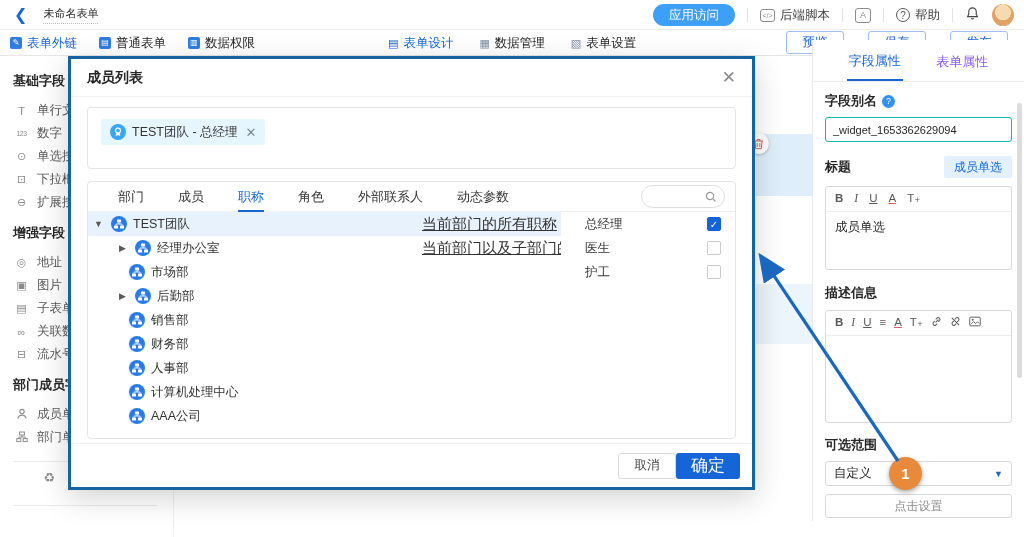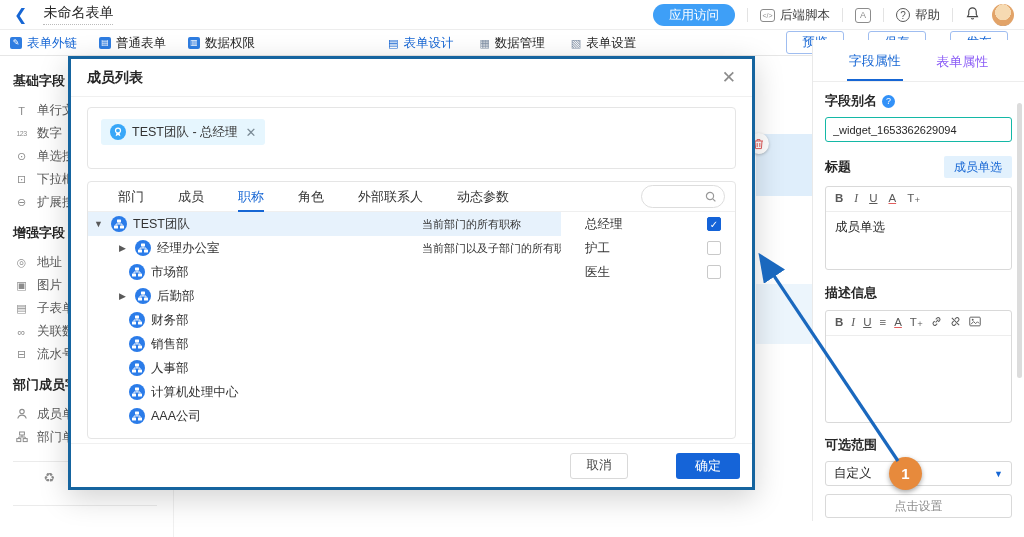--- a/index.html
+++ b/index.html
@@ -5,21 +5,21 @@
   * { margin:0; padding:0; box-sizing:border-box; }
   html,body { width:1024px; height:537px; }
   body { font-family:"Liberation Sans","DejaVu Sans",sans-serif; font-size:13px; color:#262626;
          background:#fff; position:relative; overflow:hidden; }
   .abs { position:absolute; }
 
   
   .topbar { left:0; top:0; width:1024px; height:30px; background:#fff; border-bottom:1px solid #ededed;
             display:flex; align-items:center; }
   .back { margin-left:14px; color:#1666d4; font-size:16px; font-weight:bold; cursor:pointer; line-height:1; }
-  .doc-title { margin-left:16px; font-size:14px; color:#262626; border-bottom:1px dotted #bbb; padding-bottom:2px; }
+  .doc-title { margin-left:16px; font-size:11px; color:#262626; border-bottom:1px dotted #bbb; padding-bottom:2px; }
   .top-right { position:absolute; right:10px; top:0; height:30px; display:flex; align-items:center; gap:12px; }
   .pill { background:#3e9ff7; color:#fff; border:none; border-radius:13px; height:22px; padding:0 16px;
           font-size:12.5px; cursor:pointer; }
   .tb-sep { width:1px; height:14px; background:#e3e3e3; }
   .tb-item { display:flex; align-items:center; gap:5px; font-size:12.5px; color:#404040; cursor:pointer; }
   .mini-box { width:15px; height:13px; border:1px solid #8c8c8c; border-radius:3px; font-size:7px;
               color:#8c8c8c; display:flex; align-items:center; justify-content:center; }
   .help-q { width:14px; height:14px; border:1px solid #595959; border-radius:50%; font-size:10px;
             color:#595959; display:flex; align-items:center; justify-content:center; }
   .avatar { width:22px; height:22px; border-radius:50%;
@@ -112,34 +112,34 @@
   .col-tree { width:330px; }
   .col-scope { width:143px; }
   .col-title { flex:1; }
   .t-row { height:24px; display:flex; align-items:center; gap:6px; font-size:12.5px; color:#333; cursor:pointer; }
   .t-row.hl, .s-row.hl { background:#e7f2fc; }
   .caret { width:13px; text-align:center; color:#595959; font-size:9px; flex:0 0 13px; }
   .lv0 { padding-left:4px; }
   .lv1 { padding-left:28px; }
   .lv1.nocaret { padding-left:41px; }
   .dept-ic { width:16px; height:16px; flex:0 0 16px; }
-  .s-row { height:24px; line-height:24px; font-size:11px; color:#333; padding-left:4px; white-space:nowrap;
-           overflow:hidden; cursor:pointer; }
+  .s-row { height:24px; line-height:24px; font-size:15px; color:#333; padding-left:4px; white-space:nowrap;
+           overflow:hidden; cursor:pointer;text-decoration:underline; }
   .s-row.hl { height:24px; }
   .r-row { height:24px; display:flex; align-items:center; padding:0 14px 0 16px; font-size:12.5px; color:#333; }
   .r-row .lbl { flex:1;margin-left:8px; }
   .cbox { width:14px; height:14px; border:1px solid #c9c9c9; border-radius:2px; background:#fff; cursor:pointer; }
   .cbox.on { background:#1463d8; border-color:#1463d8; color:#fff; font-size:10px; line-height:13px;
              text-align:center; }
   .m-foot { position:absolute; left:0; right:0; bottom:0; height:44px; border-top:1px solid #f0f0f0;
-            display:flex; align-items:center; justify-content:flex-end; gap:16px; padding-right:12px; }
+            display:flex; align-items:center; justify-content:flex-end; padding-right:12px; }
   .btn-cancel { width:58px; height:26px; background:#fff; border:1px solid #d9d9d9; border-radius:3px;
                 color:#404040; font-size:12.5px; cursor:pointer; }
   .btn-ok { width:64px; height:26px; background:#1564d8; border:none; border-radius:3px; color:#fff;
-            font-size:13px; cursor:pointer;margin-left:32px; }
+            font-size:17px; cursor:pointer; }
 
   
   .anno { left:0; top:0; width:1024px; height:537px; z-index:10; pointer-events:none; }
   .badge { position:absolute; background:#e78a3c; color:#fff; border-radius:50%; text-align:center;
            box-shadow:0 2px 5px rgba(0,0,0,.35); font-weight:bold; }
   .badge.sm { width:26px; height:26px; line-height:26px; font-size:13px; }
   .badge.lg { width:33px; height:33px; line-height:33px; font-size:15px; }
 </style>
 </head>
 <body>
@@ -420,31 +420,31 @@
           <span>后勤部</span>
         </div>
         <div class="t-row lv1 nocaret">
           <svg class="dept-ic" viewBox="0 0 16 16">
               <circle cx="8" cy="8" r="8" fill="#2b7ce9"></circle>
               <rect x="6" y="3.4" width="4" height="3" rx="0.5" fill="#fff"></rect>
               <rect x="3" y="9.6" width="4" height="3" rx="0.5" fill="#fff"></rect>
               <rect x="9" y="9.6" width="4" height="3" rx="0.5" fill="#fff"></rect>
               <path d="M8 6.4v1.6M5 9.6V8h6v1.6" stroke="#fff" stroke-width="0.9" fill="none"></path>
             </svg>
+          <span>销售部</span>
+        </div>
+        <div class="t-row lv1 nocaret">
+          <svg class="dept-ic" viewBox="0 0 16 16">
+              <circle cx="8" cy="8" r="8" fill="#2b7ce9"></circle>
+              <rect x="6" y="3.4" width="4" height="3" rx="0.5" fill="#fff"></rect>
+              <rect x="3" y="9.6" width="4" height="3" rx="0.5" fill="#fff"></rect>
+              <rect x="9" y="9.6" width="4" height="3" rx="0.5" fill="#fff"></rect>
+              <path d="M8 6.4v1.6M5 9.6V8h6v1.6" stroke="#fff" stroke-width="0.9" fill="none"></path>
+            </svg>
           <span>财务部</span>
-        </div>
-        <div class="t-row lv1 nocaret">
-          <svg class="dept-ic" viewBox="0 0 16 16">
-              <circle cx="8" cy="8" r="8" fill="#2b7ce9"></circle>
-              <rect x="6" y="3.4" width="4" height="3" rx="0.5" fill="#fff"></rect>
-              <rect x="3" y="9.6" width="4" height="3" rx="0.5" fill="#fff"></rect>
-              <rect x="9" y="9.6" width="4" height="3" rx="0.5" fill="#fff"></rect>
-              <path d="M8 6.4v1.6M5 9.6V8h6v1.6" stroke="#fff" stroke-width="0.9" fill="none"></path>
-            </svg>
-          <span>销售部</span>
         </div>
         <div class="t-row lv1 nocaret">
           <svg class="dept-ic" viewBox="0 0 16 16">
               <circle cx="8" cy="8" r="8" fill="#2b7ce9"></circle>
               <rect x="6" y="3.4" width="4" height="3" rx="0.5" fill="#fff"></rect>
               <rect x="3" y="9.6" width="4" height="3" rx="0.5" fill="#fff"></rect>
               <rect x="9" y="9.6" width="4" height="3" rx="0.5" fill="#fff"></rect>
               <path d="M8 6.4v1.6M5 9.6V8h6v1.6" stroke="#fff" stroke-width="0.9" fill="none"></path>
             </svg>
           <span>人事部</span>
@@ -473,25 +473,25 @@
       <div class="col-scope">
         <div class="s-row hl">当前部门的所有职称</div>
         <div class="s-row">当前部门以及子部门的所有职称</div>
       </div>
       <div class="col-title">
         <div class="r-row">
           <span class="lbl">总经理</span>
           <span class="cbox on">✓</span>
         </div>
         <div class="r-row">
+          <span class="lbl">医生</span>
+          <span class="cbox"></span>
+        </div>
+        <div class="r-row">
           <span class="lbl">护工</span>
-          <span class="cbox"></span>
-        </div>
-        <div class="r-row">
-          <span class="lbl">医生</span>
           <span class="cbox"></span>
         </div>
       </div>
     </div>
   </div>
   <div class="m-foot">
     <button class="btn-cancel">取消</button>
     <button class="btn-ok">确定</button>
   </div>
 </div>

